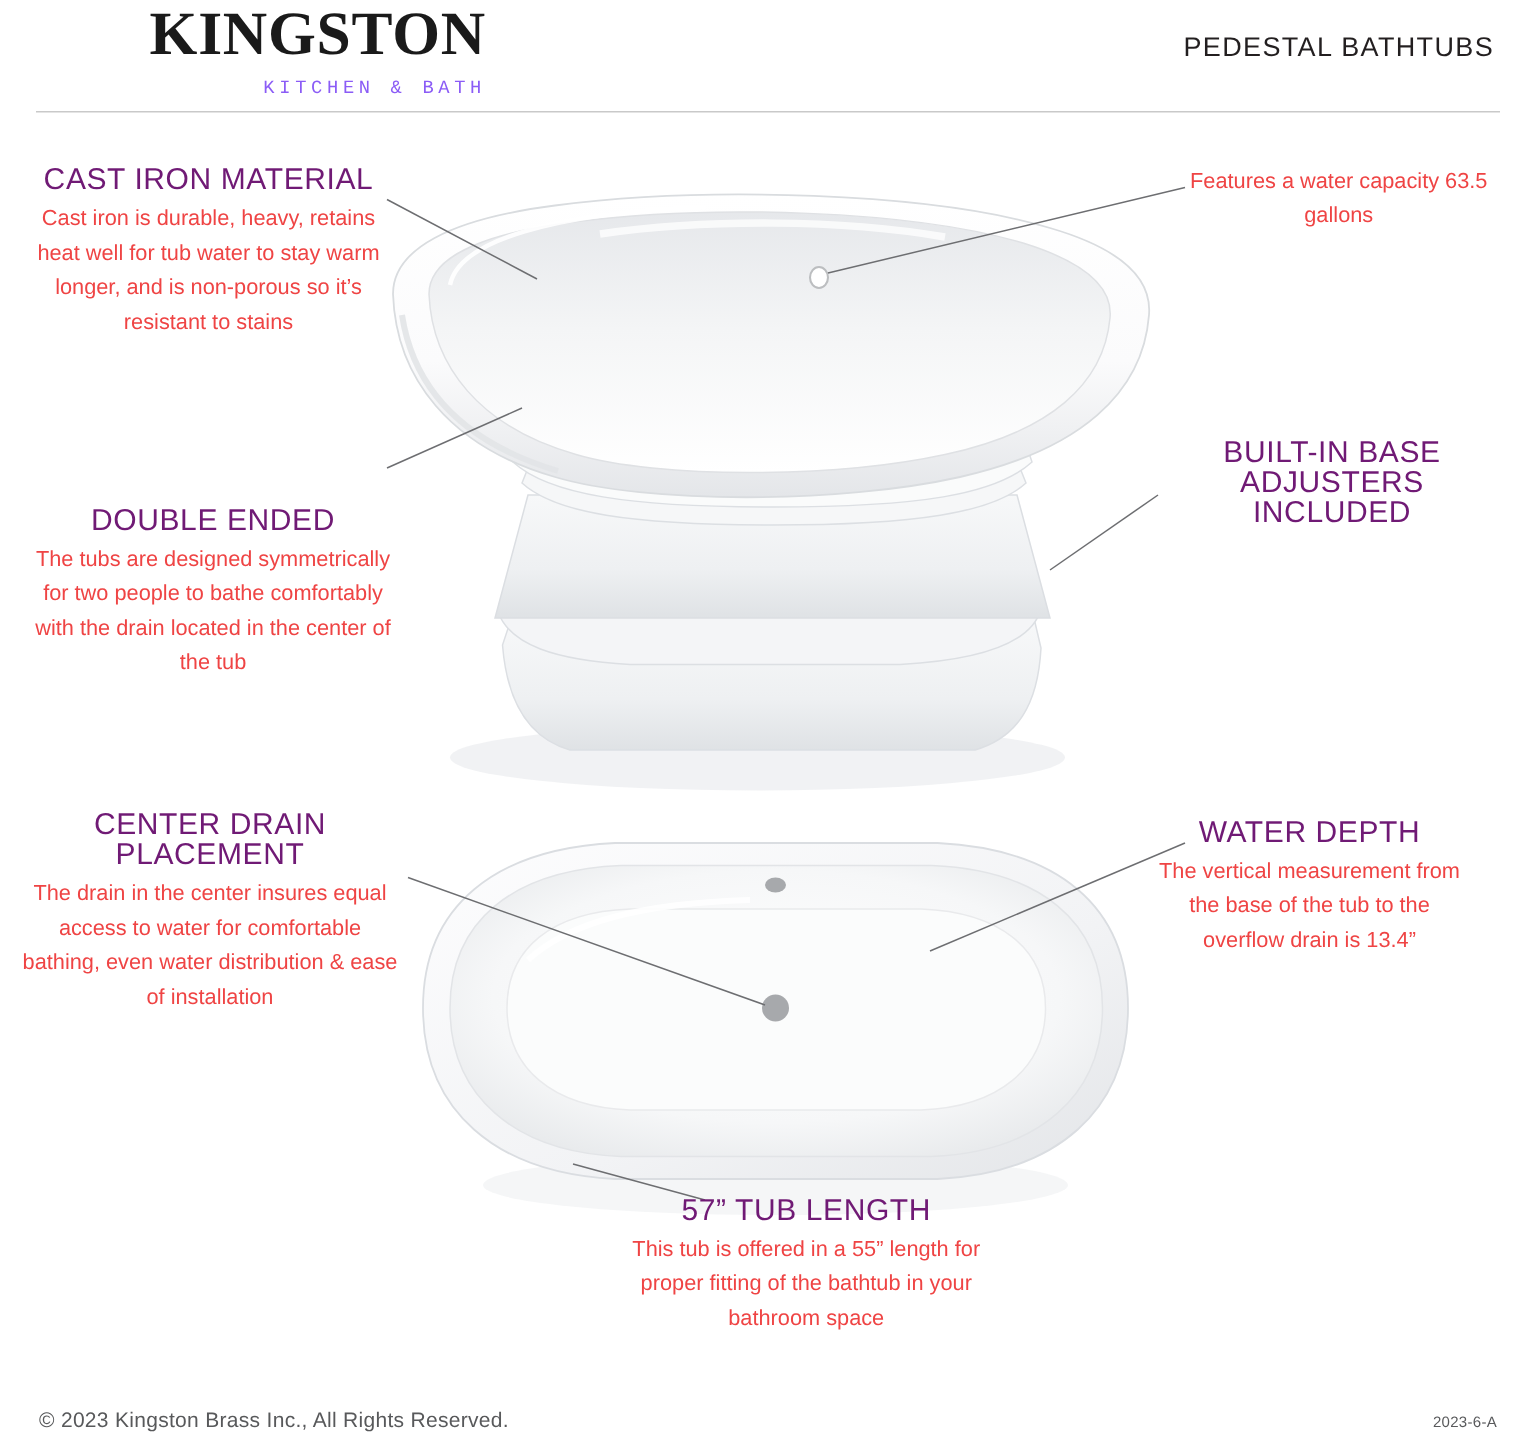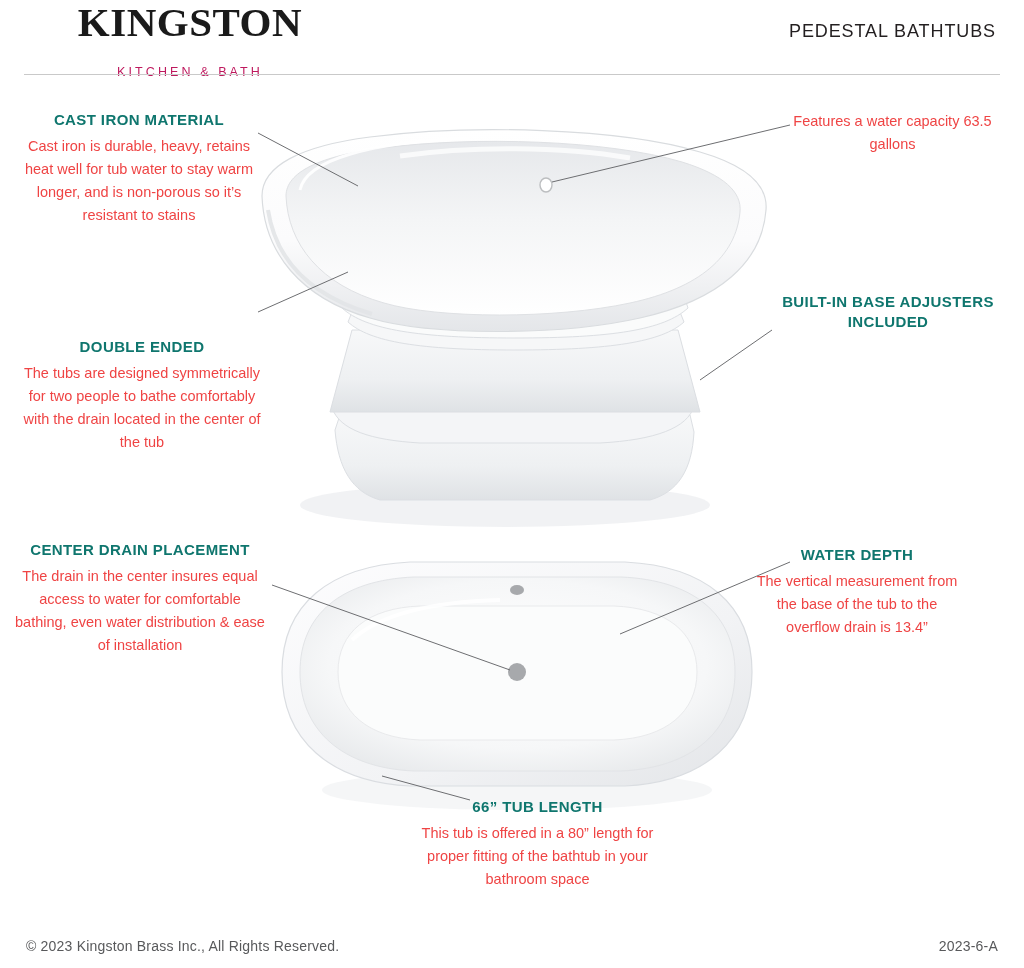--- a/index.html
+++ b/index.html
@@ -18,39 +18,39 @@
 
   
   .header {
     position: absolute;
     left: 0; top: 0;
     width: 1024px;
     height: 76px;
   }
   .logo-block {
     position: absolute;
-    left: 40px;
+    left: 24px;
     top: 2px;
     width: 300px;
-    text-align: center;
+    text-align: right;
   }
   .logo-word {
     font-family: "Liberation Serif", serif;
     font-weight: bold;
     font-size: 41px;
     letter-spacing: 0.5px;
     line-height: 40px;
     color: #1a1a1a;
   }
   .logo-sub {
-    font-family: Liberation Sans, sans-serif;
+    font-family: Liberation Mono, monospace;
     font-size: 12.5px;
     letter-spacing: 3.1px;
-    color: #be185d;
-    margin-top: 23px;
+    color: #8b5cf6;
+    margin-top: 10px;
     font-weight: normal;
   }
   .header-right {
     position: absolute;
     right: 28px;
     top: 21px;
     font-size: 18px;
     letter-spacing: 0.9px;
     color: #231f20;
   }
@@ -61,26 +61,26 @@
     width: 976px;
     height: 1px;
     background: #c9c9c9;
   }
 
   
   .callout {
     position: absolute;
   }
   .callout .title {
-    font-size: 15px;
-    font-weight: bold;
+    font-size: 20px;
+    font-weight: normal;
     letter-spacing: 0.4px;
     line-height: 20px;
     margin-bottom: 5px;
-    color: #0f766e;
+    color: #701a75;
   }
   .callout .body {
     font-size: 14.5px;
     line-height: 23px;
     color: #ef4444;
   }
   .align-center { text-align: center; }
 
   
   .footer-left {
@@ -88,21 +88,21 @@
     left: 26px;
     bottom: 14px;
     font-size: 14px;
     color: #58595b;
     letter-spacing: 0.2px;
   }
   .footer-right {
     position: absolute;
     right: 26px;
     bottom: 14px;
-    font-size: 14px;
+    font-size: 10px;
     color: #58595b;
     letter-spacing: 0.2px;
     text-align: right;
   }
 
   
   svg.art {
     position: absolute;
     left: 0; top: 0;
     width: 1024px;
@@ -253,24 +253,24 @@
 
 <div class="callout align-center" style="left:772px; top:292px; width:232px;">
   <div class="title">BUILT-IN BASE ADJUSTERS INCLUDED</div>
 </div>
 
 <div class="callout align-center" style="left:14px; top:540px; width:252px;">
   <div class="title">CENTER DRAIN PLACEMENT</div>
   <div class="body">The drain in the center insures equal access to water for comfortable bathing, even water distribution &amp; ease of installation</div>
 </div>
 
-<div class="callout align-center" style="left:748px; top:545px; width:218px;">
+<div class="callout align-center" style="left:764px; top:545px; width:218px;">
   <div class="title">WATER DEPTH</div>
   <div class="body">The vertical measurement from the base of the tub to the overflow drain is 13.4”</div>
 </div>
 
 <div class="callout align-center" style="left:420px; top:797px; width:235px;">
-  <div class="title">66” TUB LENGTH</div>
-  <div class="body">This tub is offered in a 80” length for proper fitting of the bathtub in your bathroom space</div>
+  <div class="title">57” TUB LENGTH</div>
+  <div class="body">This tub is offered in a 55” length for proper fitting of the bathtub in your bathroom space</div>
 </div>
 
 <div class="footer-left">© 2023 Kingston Brass Inc., All Rights Reserved.</div>
 <div class="footer-right">2023-6-A</div>
 
 </body></html>

